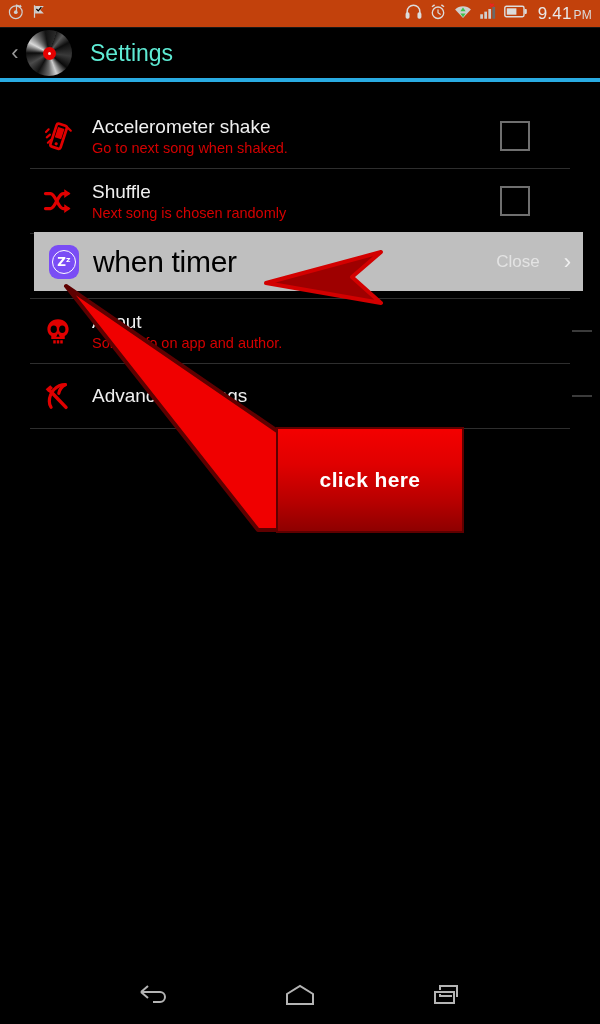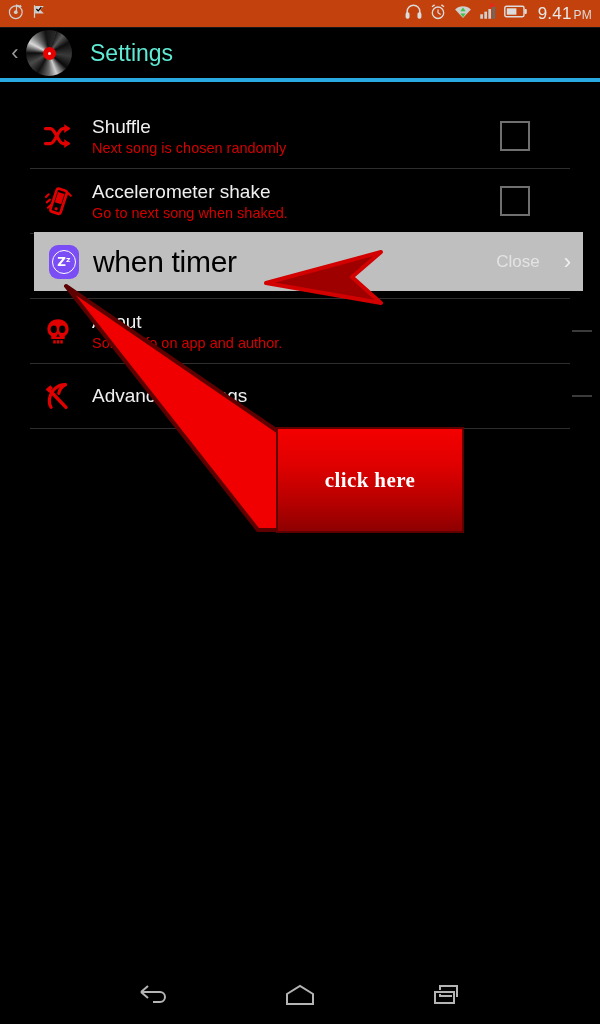--- a/index.html
+++ b/index.html
@@ -235,21 +235,21 @@
     background: linear-gradient(180deg, #f40000 0%, #e00000 35%, #b60000 72%, #8e0000 100%);
     border: 2px solid #5e0000;
     box-sizing: border-box;
     display: flex;
     align-items: center;
     justify-content: center;
     z-index: 45;
   }
   .callout-text {
     color: #ffffff;
-    font-family: Liberation Serif, serif;
+    font-family: Liberation Sans, sans-serif;
     font-weight: bold;
     font-size: 21px;
     letter-spacing: 0.4px;
   }
 
   
   .nav-bar {
     position: absolute;
     bottom: 0; left: 0;
     width: 600px; height: 58px;
@@ -333,36 +333,20 @@
 </div>
 
 <div class="app-bar">
   <div class="back-chevron">‹</div>
   <div class="app-logo"></div>
   <div class="app-title">Settings</div>
 </div>
 <div class="accent-line"></div>
 
 <div class="settings-list">
-
-  <div class="settings-row">
-    <div class="row-icon">
-      <svg width="38" height="30" viewBox="0 0 24 24">
-        <path d="M2 6 L6 6 C10 6 12 18 16 18 L20 18" fill="none" stroke="#e00000" stroke-width="2.6" stroke-linecap="round"></path>
-        <path d="M2 18 L6 18 C10 18 12 6 16 6 L20 6" fill="none" stroke="#e00000" stroke-width="2.6" stroke-linecap="round"></path>
-        <path d="M17 2.5 L22 6 L17 9.5 Z" fill="#e00000"></path>
-        <path d="M17 14.5 L22 18 L17 21.5 Z" fill="#e00000"></path>
-      </svg>
-    </div>
-    <div class="row-text">
-      <div class="row-title">Shuffle</div>
-      <div class="row-sub">Next song is chosen randomly</div>
-    </div>
-    <div class="checkbox"></div>
-  </div>
 
   <div class="settings-row">
     <div class="row-icon">
       <svg width="34" height="32" viewBox="0 0 24 24">
         <g transform="rotate(18 12 12)">
           <rect x="8.5" y="3" width="8" height="18" rx="1.6" fill="none" stroke="#e00000" stroke-width="2"></rect>
           <rect x="10" y="5.6" width="5" height="8" fill="#e00000"></rect>
           <circle cx="12.5" cy="18" r="1.2" fill="#e00000"></circle>
         </g>
         <path d="M5 7 L3 9 M6 11 L3.6 13 M6.6 15 L4.4 17" stroke="#e00000" stroke-width="1.6" stroke-linecap="round"></path>
@@ -371,20 +355,36 @@
     </div>
     <div class="row-text">
       <div class="row-title">Accelerometer shake</div>
       <div class="row-sub">Go to next song when shaked.</div>
     </div>
     <div class="checkbox"></div>
   </div>
 
   <div class="settings-row">
     <div class="row-icon">
+      <svg width="38" height="30" viewBox="0 0 24 24">
+        <path d="M2 6 L6 6 C10 6 12 18 16 18 L20 18" fill="none" stroke="#e00000" stroke-width="2.6" stroke-linecap="round"></path>
+        <path d="M2 18 L6 18 C10 18 12 6 16 6 L20 6" fill="none" stroke="#e00000" stroke-width="2.6" stroke-linecap="round"></path>
+        <path d="M17 2.5 L22 6 L17 9.5 Z" fill="#e00000"></path>
+        <path d="M17 14.5 L22 18 L17 21.5 Z" fill="#e00000"></path>
+      </svg>
+    </div>
+    <div class="row-text">
+      <div class="row-title">Shuffle</div>
+      <div class="row-sub">Next song is chosen randomly</div>
+    </div>
+    <div class="checkbox"></div>
+  </div>
+
+  <div class="settings-row">
+    <div class="row-icon">
       <svg width="26" height="34" viewBox="0 0 24 24">
         <text x="12" y="18.5" font-family="Liberation Sans, sans-serif" font-size="21" font-weight="bold" fill="#e00000" text-anchor="middle">?</text>
       </svg>
     </div>
     <div class="row-text">
       <div class="row-title">Help</div>
       <div class="row-sub">If you are a bit lost.</div>
     </div>
   </div>
 

